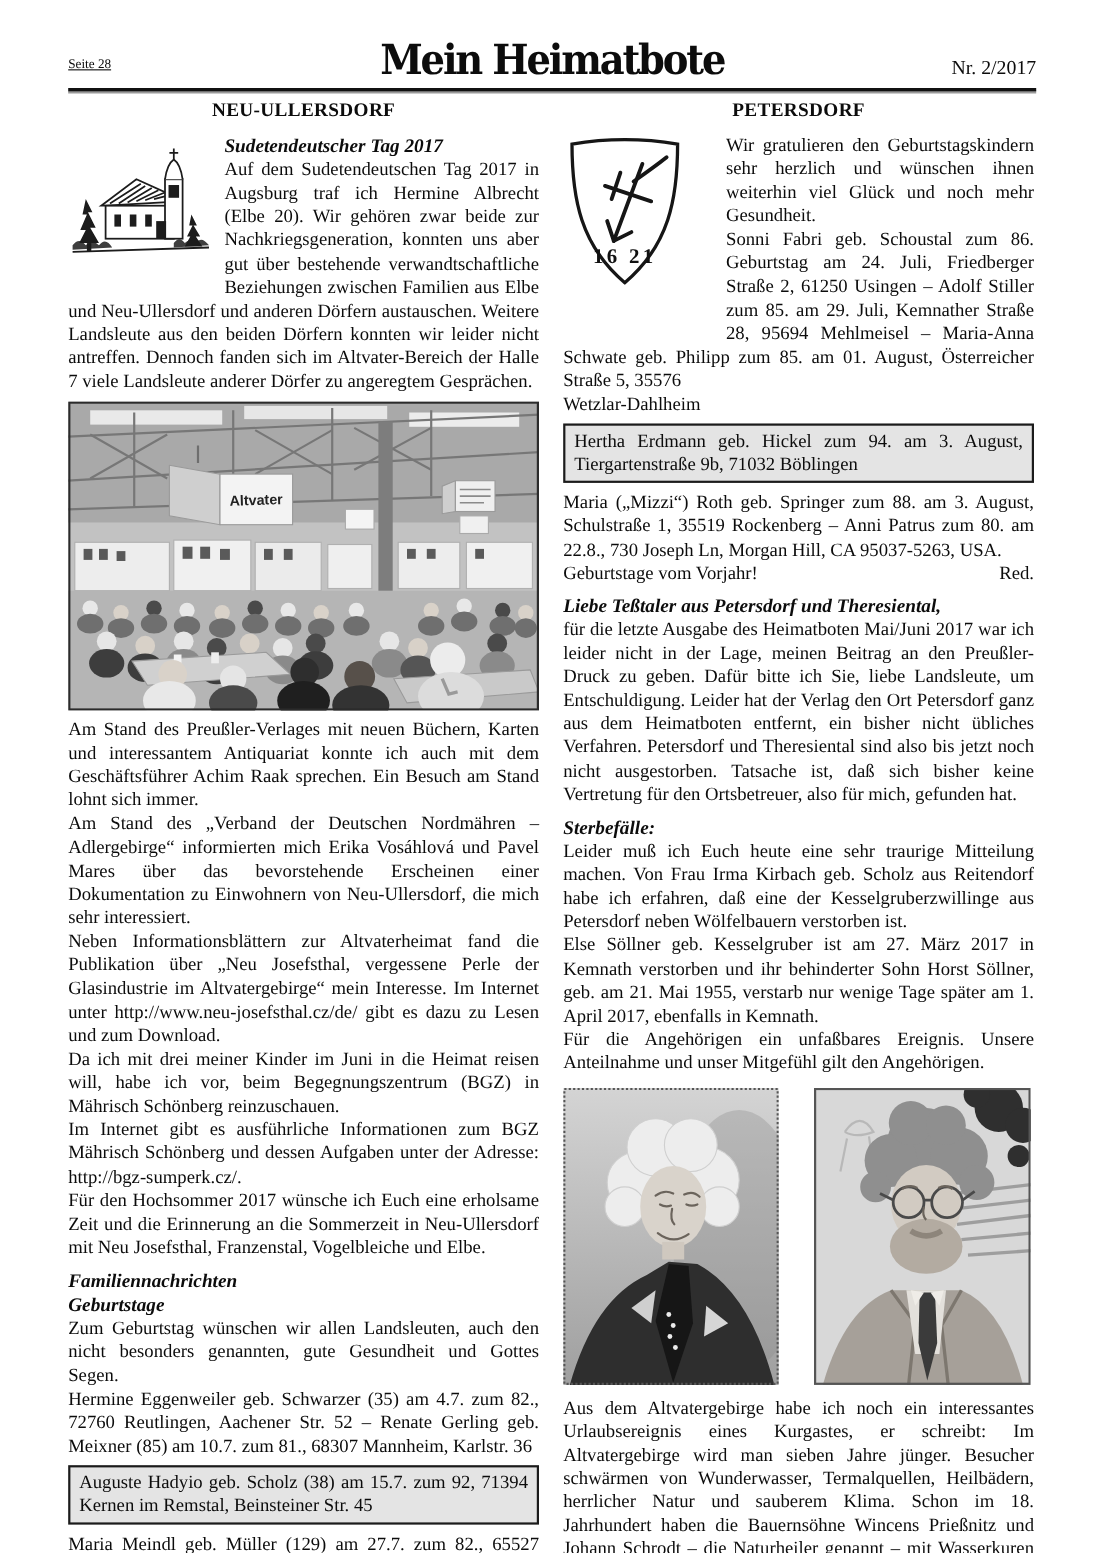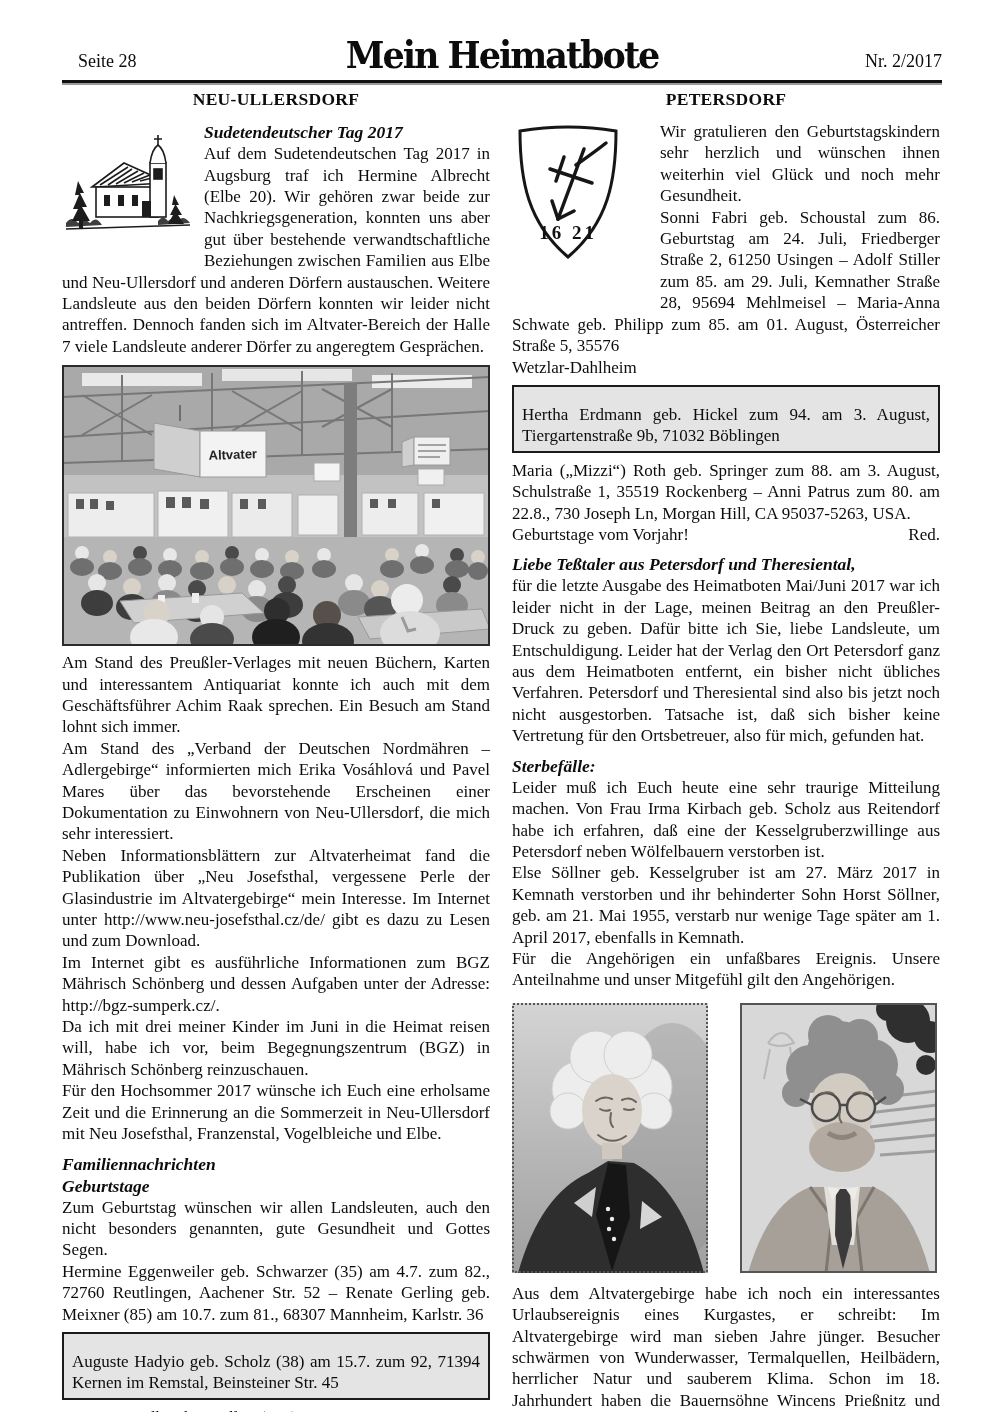--- a/index.html
+++ b/index.html
@@ -1,35 +1,35 @@
 <!DOCTYPE html>
 <html lang="de"><head>
 <meta charset="utf-8">
 <style>
   html,body{margin:0;padding:0;background:#ffffff;}
   body{width:1000px;height:1412px;position:relative;font-family:"Liberation Serif",serif;color:#0c0c0c;overflow:hidden;}
   .page{position:absolute;inset:0;background:#fff;}
   
   .header{position:absolute;left:62px;right:58px;top:38px;height:50px;}
-  .h-page{position:absolute;left:16px;top:13px;font-size:18px;}
+  .h-page{position:absolute;left:0;top:13px;font-size:12px;text-decoration:underline;}
   .h-issue{position:absolute;right:0;top:13px;font-size:18px;}
   .h-logo{position:absolute;left:0;right:0;top:-4px;text-align:center;
           font-family:"DejaVu Serif",serif;font-weight:bold;font-size:35px;
           letter-spacing:-2px;transform:scaleY(1.08);}
   .h-rule{position:absolute;left:0;right:0;top:42px;border-top:3px solid #111;box-shadow:0 2px 0 #9a9a9a;}
   
   .col{position:absolute;top:88px;width:428px;font-size:17px;line-height:1.26;}
   .col-left{left:62px;}
   .col-right{left:512px;}
   .col-title{text-align:center;font-weight:bold;font-size:17.5px;margin:0 0 11px 0;letter-spacing:.3px;}
   p.just{margin:0;text-align:justify;hyphens:auto;-webkit-hyphens:auto;}
   .bold-head{font-weight:bold;font-size:17.5px;margin:0;font-style:italic;}
   .sec-gap{margin-top:8px;}
   b{font-weight:normal;}
-  .graybox{border:2px solid #1b1b1b;background:#e4e4e4;padding:17px 8px 4px 8px;margin:7px 0;text-align:justify;hyphens:auto;}
+  .graybox{border:2px solid #1b1b1b;background:#e4e4e4;padding:3px 8px 4px 8px;margin:7px 0;text-align:justify;hyphens:auto;}
   .church-fig{float:left;width:132px;height:126px;margin:2px 10px 4px 0;}
   .crest-fig{float:left;width:112px;height:140px;margin:2px 36px 30px 0;}
   .hall-photo{display:block;width:428px;height:281px;margin:8px 0 6px 0;}
   .portraits{display:flex;gap:32px;margin:12px 0 10px 0;}
   .flexline{display:flex;justify-content:space-between;margin:0;}
   .ital{}
   .clearl{clear:left;}
 </style>
 </head>
 <body>
@@ -216,22 +216,22 @@
         <circle cx="345" cy="235" r="16" fill="#ececec"></circle>
           <ellipse cx="348" cy="268" rx="30" ry="22" fill="#dcdcdc"></ellipse>
         <path d="M340 252 l6 14 l8 -2" stroke="#9a9a9a" stroke-width="3" fill="none"></path>
       </g>
       <rect x="1" y="1" width="426" height="279" fill="none" stroke="#2b2b2b" stroke-width="2"></rect>
     </svg>
 
     <p class="just">Am Stand des Preußler-Verlages mit neuen Büchern, Karten und interessantem Antiquariat konnte ich auch mit dem Geschäftsführer Achim Raak sprechen. Ein Besuch am Stand lohnt sich immer.</p>
     <p class="just">Am Stand des „Verband der Deutschen Nordmähren – Adlergebirge“ informierten mich Erika Vosáhlová und Pavel Mares über das bevorstehende Erscheinen einer Dokumentation zu Einwohnern von Neu-Ullersdorf, die mich sehr interessiert.</p>
     <p class="just">Neben Informationsblättern zur Altvaterheimat fand die Publikation über „Neu Josefsthal, vergessene Perle der Glasindustrie im Altvatergebirge“ mein Interesse. Im Internet unter http://www.neu-josefsthal.cz/de/ gibt es dazu zu Lesen und zum Download.</p>
+    <p class="just">Da ich mit drei meiner Kinder im Juni in die Heimat reisen will, habe ich vor, beim Begegnungszentrum (BGZ) in Mährisch Schönberg reinzuschauen.</p>
     <p class="just">Im Internet gibt es ausführliche Informationen zum BGZ Mährisch Schönberg und dessen Aufgaben unter der Adresse: http://bgz-sumperk.cz/.</p>
-    <p class="just">Da ich mit drei meiner Kinder im Juni in die Heimat reisen will, habe ich vor, beim Begegnungszentrum (BGZ) in Mährisch Schönberg reinzuschauen.</p>
     <p class="just">Für den Hochsommer 2017 wünsche ich Euch eine erholsame Zeit und die Erinnerung an die Sommerzeit in Neu-Ullersdorf mit Neu Josefsthal, Franzenstal, Vogelbleiche und Elbe.</p>
 
     <div class="bold-head sec-gap">Familiennachrichten</div>
     <div class="bold-head">Geburtstage</div>
     <p class="just">Zum Geburtstag wünschen wir allen Landsleuten, auch den nicht besonders genannten, gute Gesundheit und Gottes Segen.</p>
     <p class="just"><b>Hermine Eggenweiler</b><span> geb. Schwarzer (35) am 4.7. zum 82., 72760 Reutlingen, Aachener Str. 52 – </span><b>Renate Gerling</b><span> geb. Meixner (85) am 10.7. zum 81., 68307 Mannheim, Karlstr. 36</span></p>
 
     <div class="graybox"><b>Auguste Hadyio</b><span> geb. Scholz (38) am 15.7. zum 92, 71394 Kernen im Remstal, Beinsteiner Str. 45</span></div>
 
     <p class="just"><b>Maria Meindl</b><span> geb. Müller (129) am 27.7. zum 82., 65527 Niedernhausen, Am Wasserturm 1 – </span></p>

